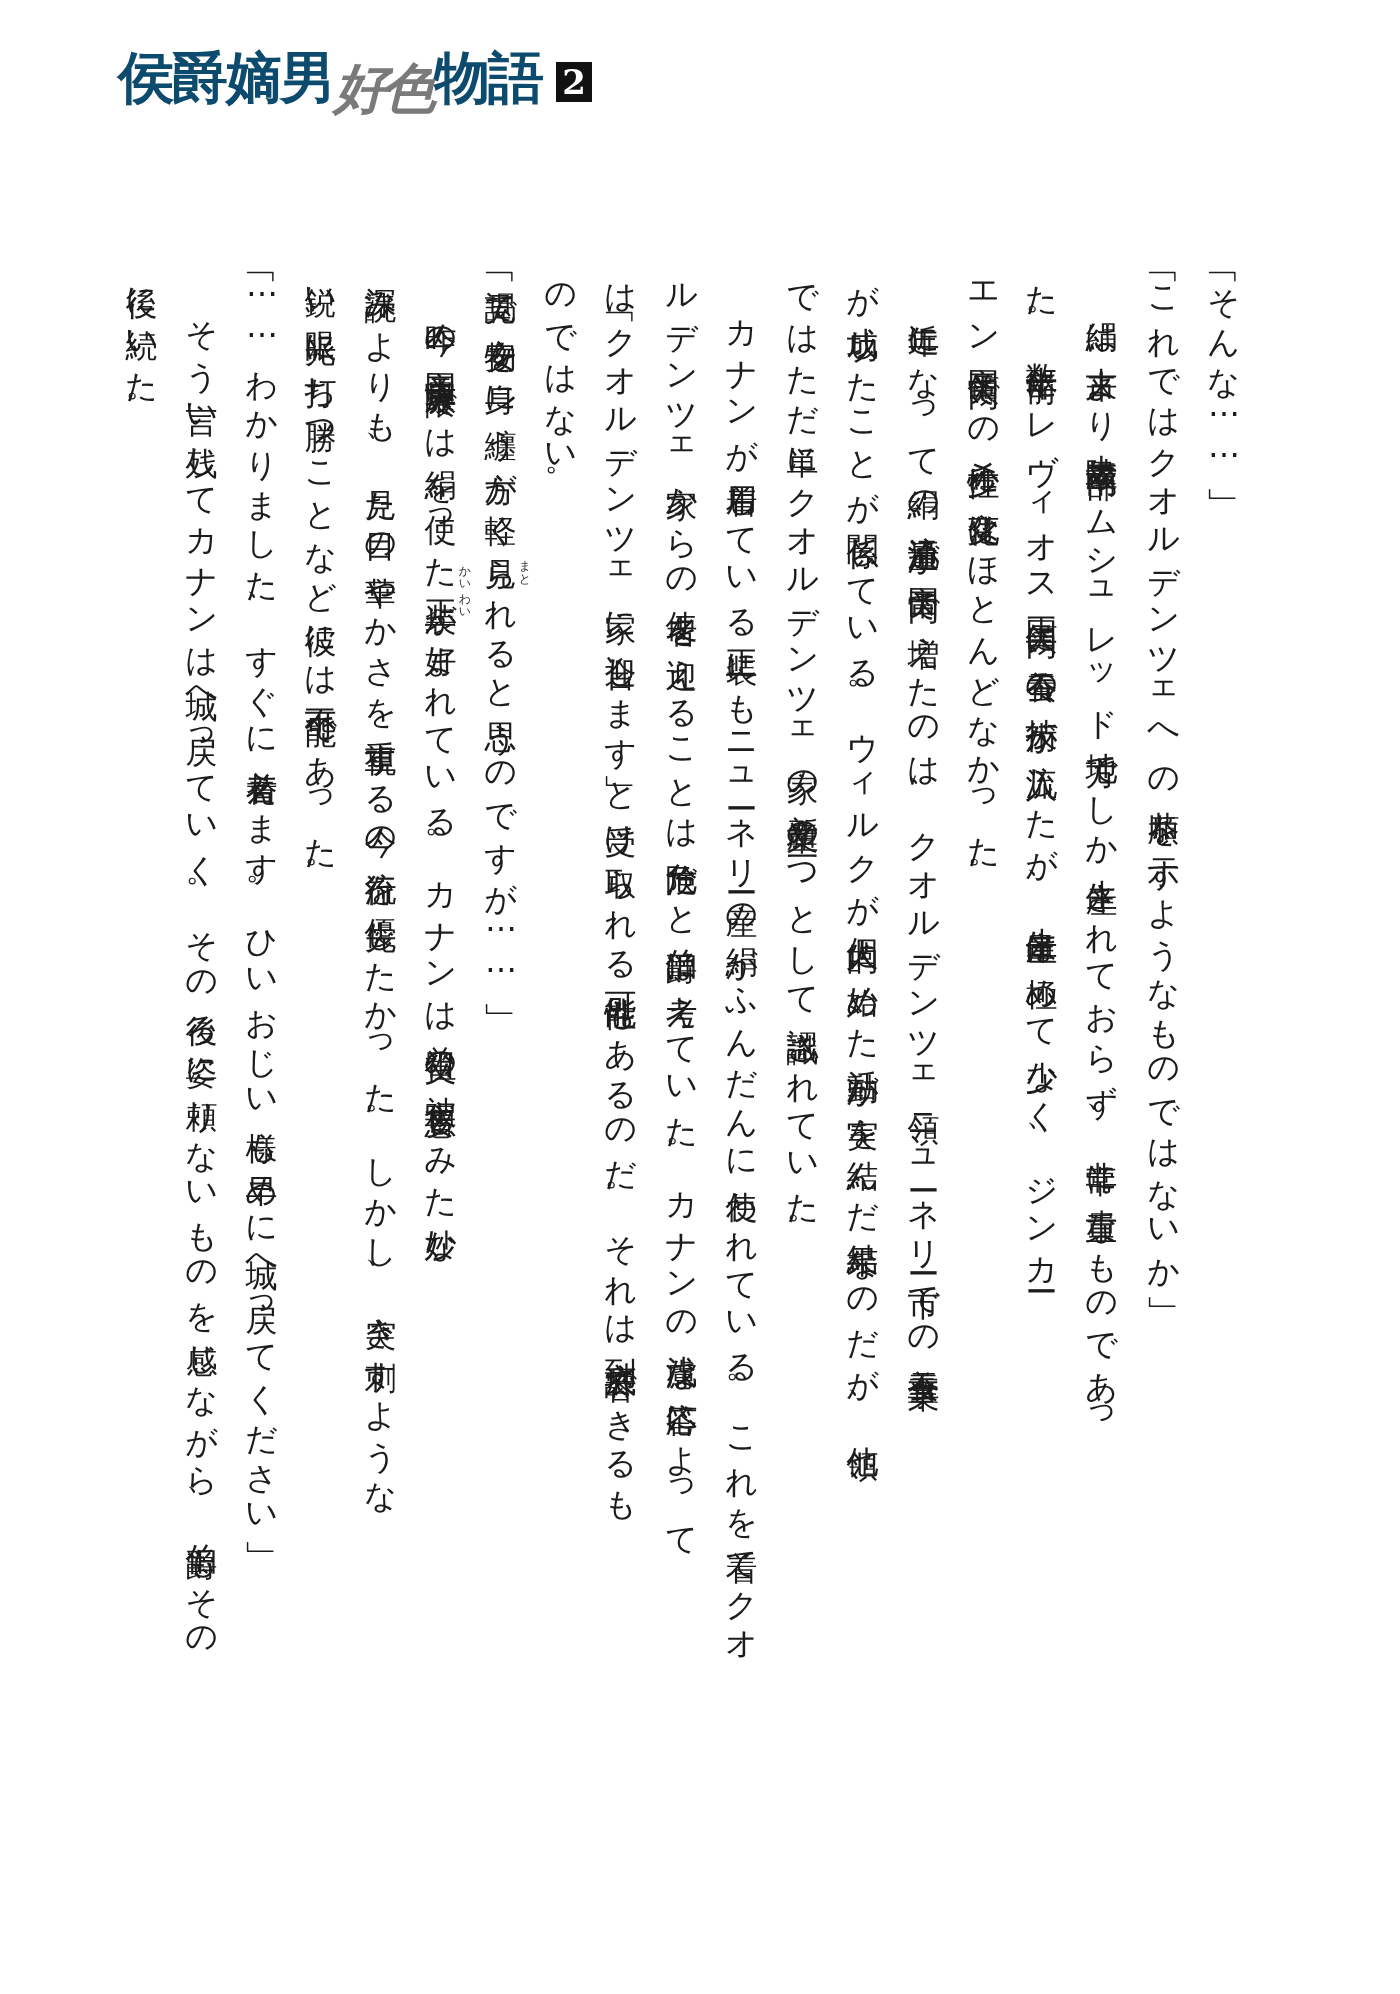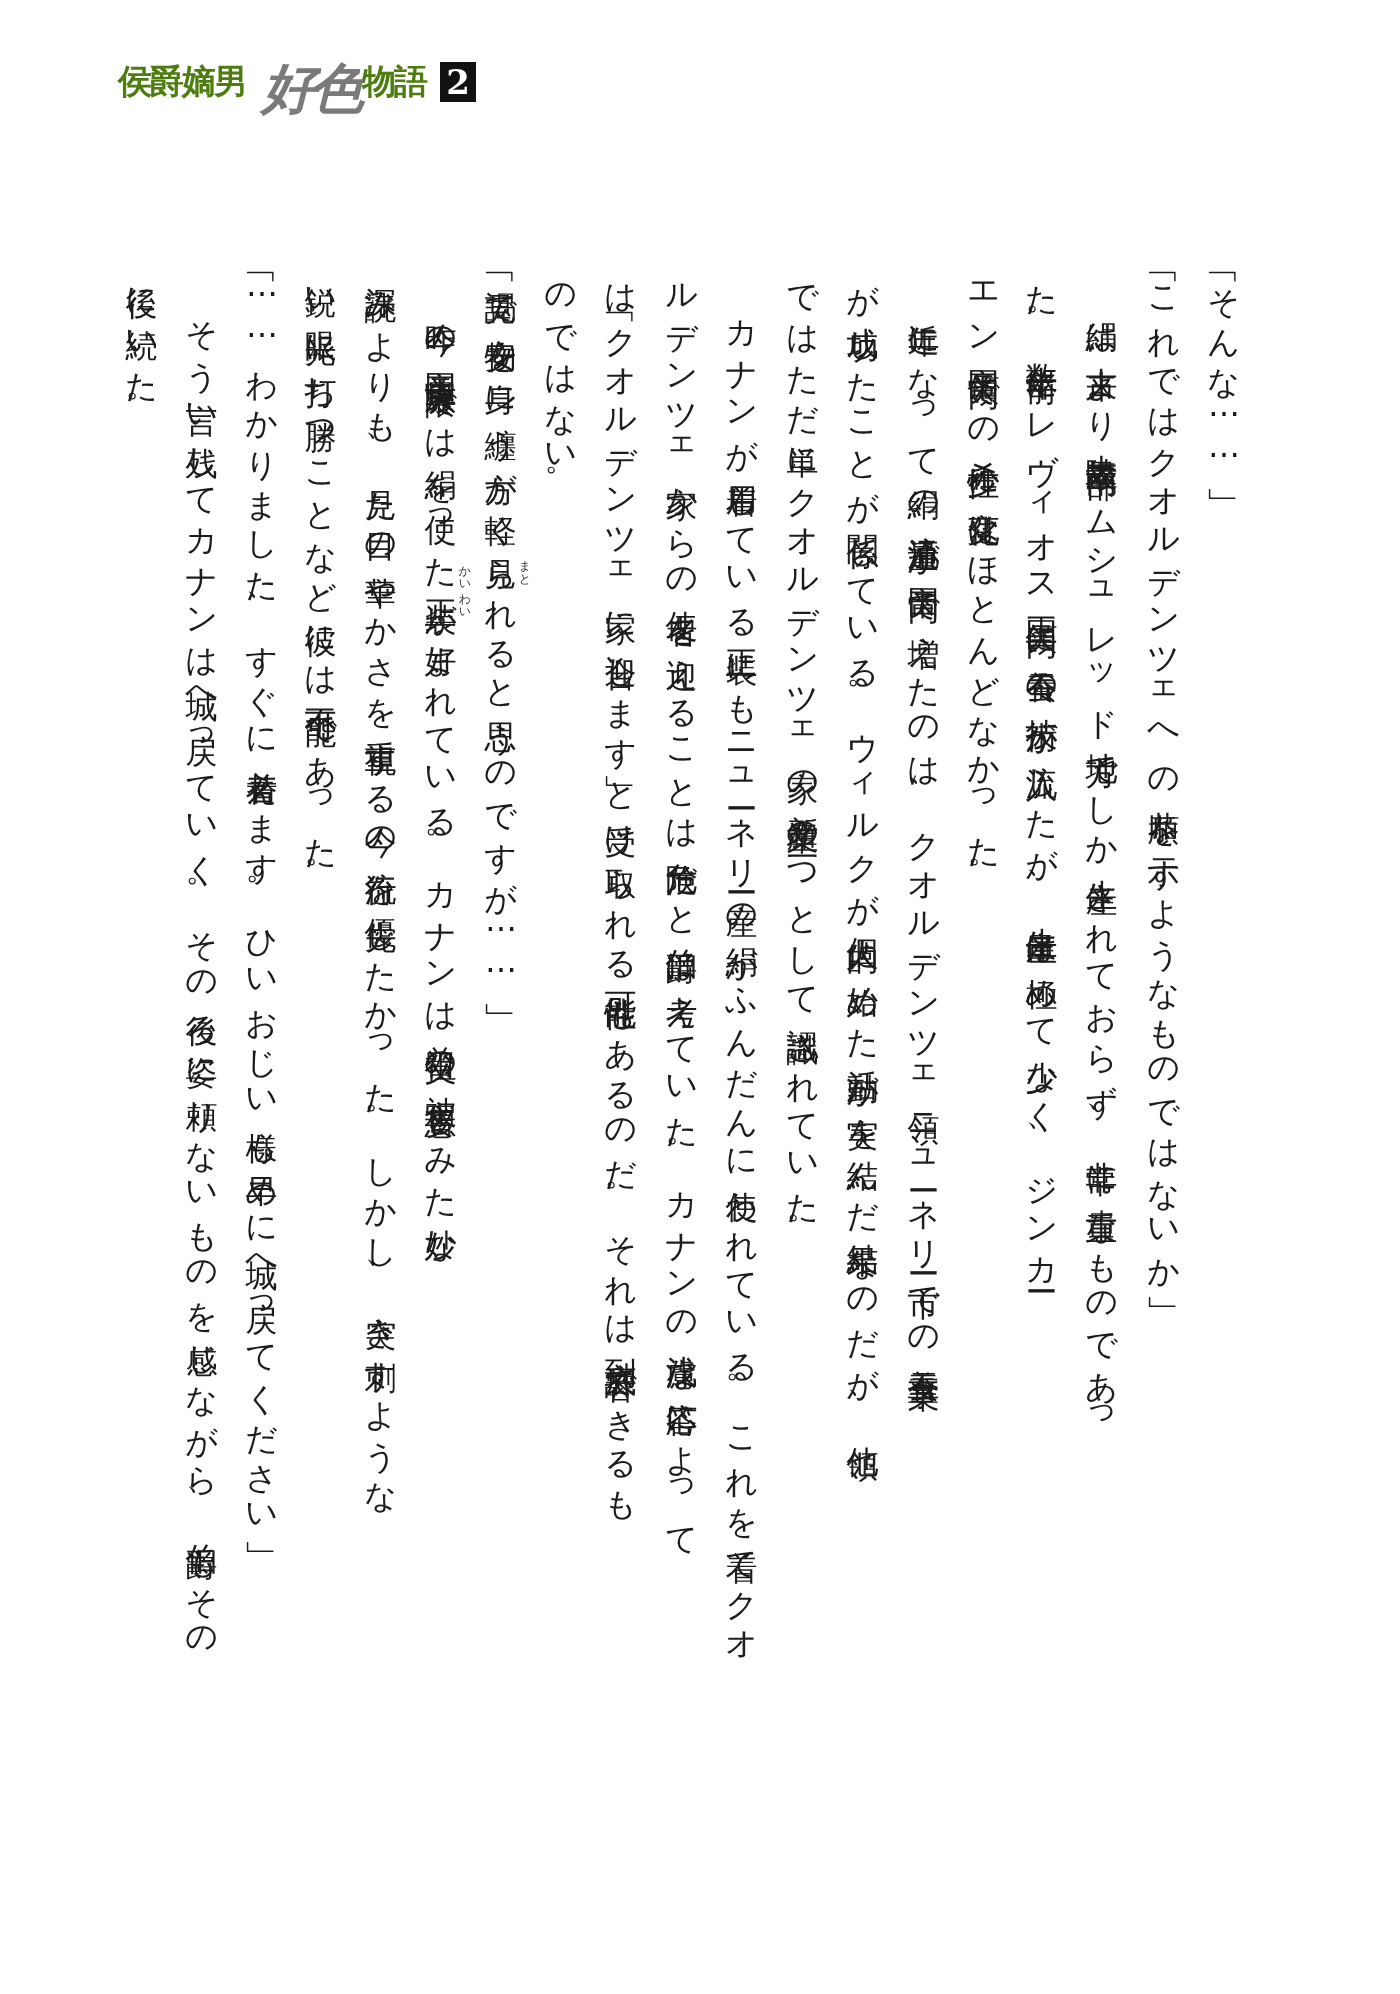--- a/index.html
+++ b/index.html
@@ -18,36 +18,36 @@
   .page-header {
     position: absolute;
     left: 118px;
     top: 52px;
     height: 60px;
     display: flex;
     align-items: center;
     white-space: nowrap;
   }
   .title-part {
-    font-family: Liberation Serif, serif;
+    font-family: Liberation Mono, monospace;
     font-weight: bold;
-    font-size: 34px;
+    font-size: 56px;
     line-height: 52px;
     letter-spacing: -2px;
-    color: #4d7c0f;
+    color: #0c4a6e;
   }
   .title-accent {
     font-family: "DejaVu Serif", "Liberation Serif", serif;
     font-weight: bold;
     font-style: italic;
     font-size: 54px;
     line-height: 60px;
     letter-spacing: -6px;
     color: #7a7a7a;
-    margin: 0 4px 0 16px;
+    margin: 0 4px 0 0;
     transform: translateY(6px);
     display: inline-block;
     text-align: center;
   }
   .volume-badge {
     display: inline-flex;
     align-items: center;
     justify-content: center;
     width: 36px;
     height: 40px;

